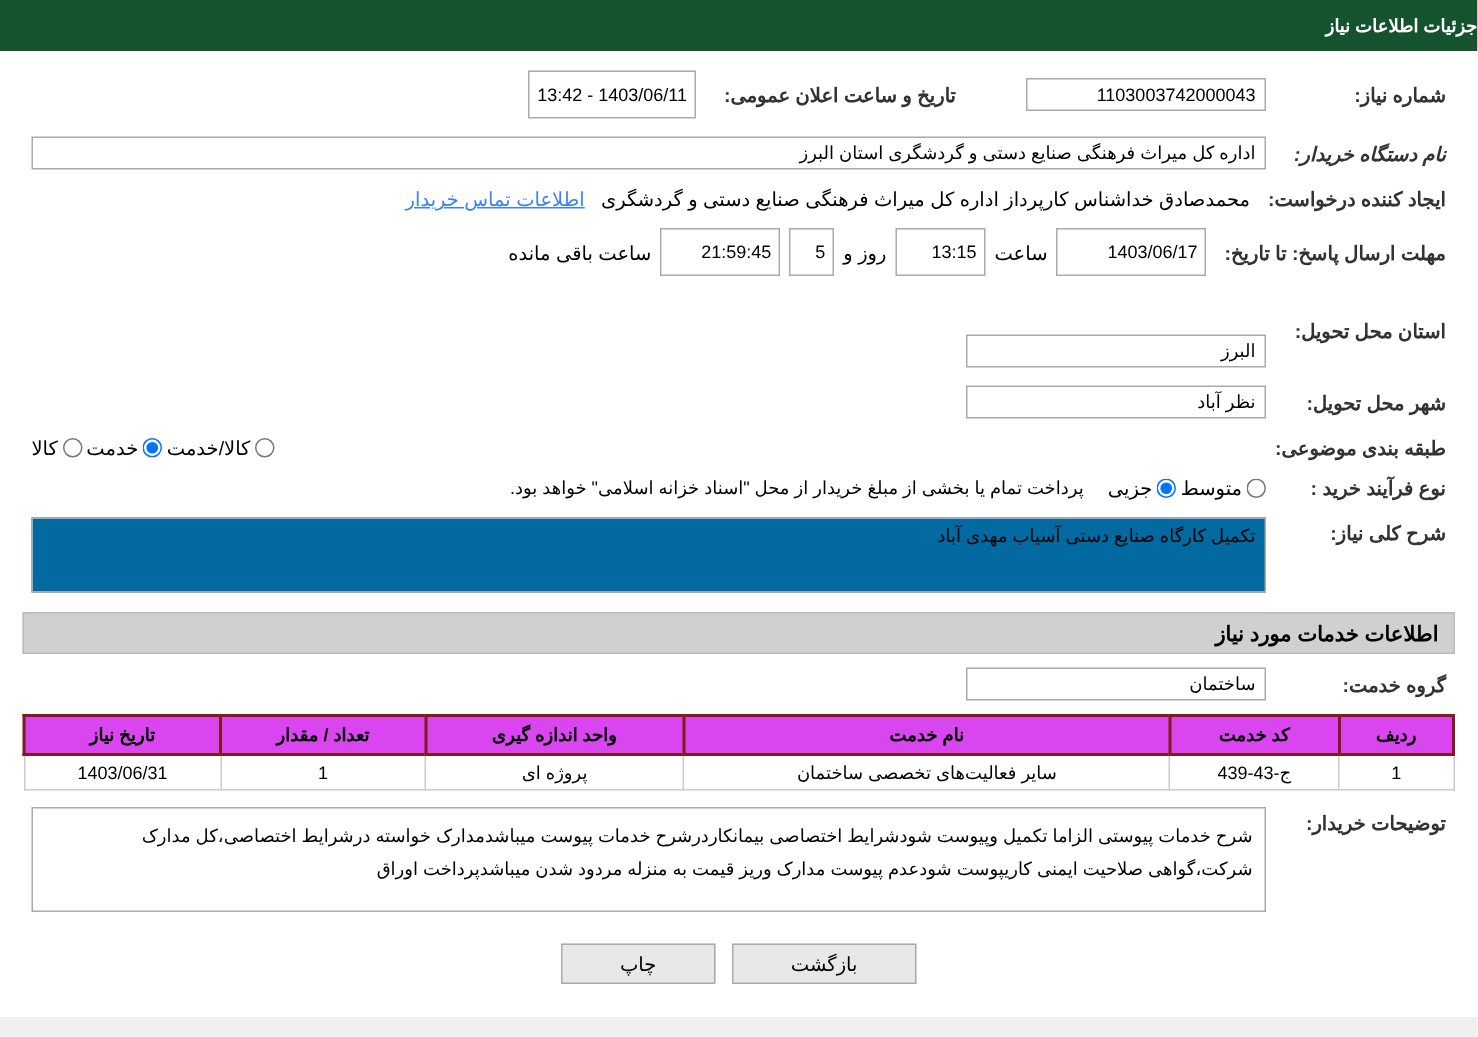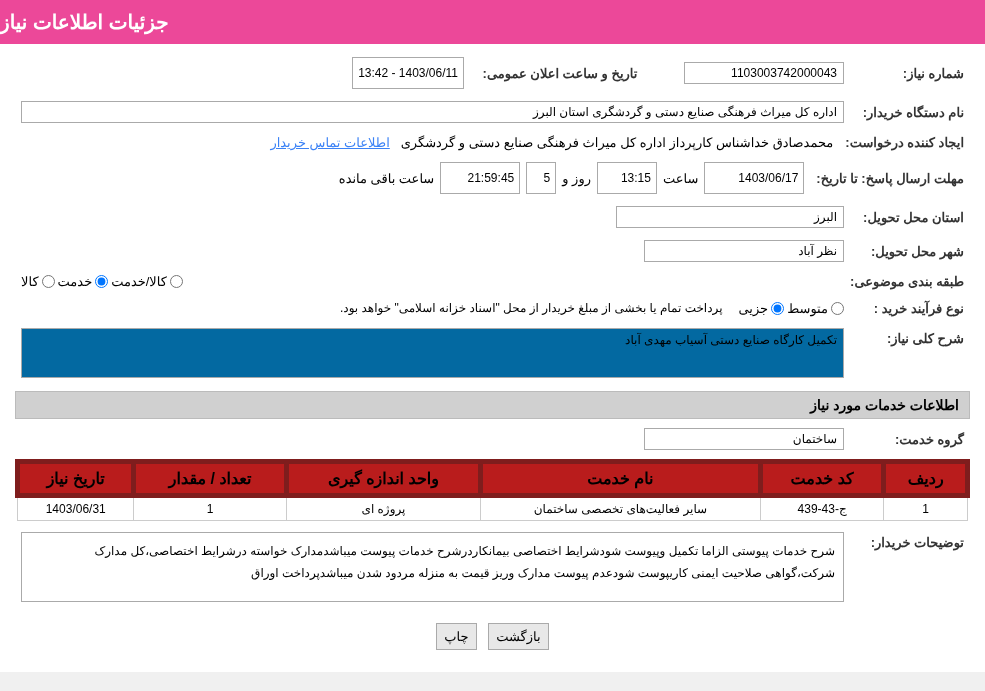--- a/index.html
+++ b/index.html
@@ -10,25 +10,25 @@
       direction: rtl;
     }
 
     .page-wrapper {
       max-width: 985px;
       margin: 0 auto;
       background: #fff;
     }
 
     .header-bar {
-      background: #ec4899;
+      background: #14532d;
       color: white;
-      text-align: left;
+      text-align: right;
       padding: 10px 0;
-      font-size: 20px;
+      font-size: 12px;
       font-weight: bold;
     }
 
     .content {
       padding: 10px 15px;
       background: #fff;
     }
 
     .section-title {
       background: #d0d0d0;
@@ -114,26 +114,26 @@
       resize: none;
     }
 
     .data-table {
       width: 100%;
       border-collapse: collapse;
       margin-top: 6px;
     }
 
     .data-table th {
-      background: #b91c1c;
-      border: 5px solid #7f1d1d;
+      background: #d946ef;
+      border: 2px solid #7f1d1d;
       padding: 5px 8px;
       text-align: center;
       font-weight: bold;
-      font-size: 16px;
+      font-size: 12px;
     }
 
     .data-table td {
       border: 1px solid #ccc;
       padding: 4px 8px;
       text-align: center;
       font-size: 12px;
     }
 
     .data-table tr:nth-child(even) {
@@ -150,21 +150,21 @@
       line-height: 1.8;
       min-height: 70px;
     }
 
     .button-bar {
       text-align: center;
       padding: 12px 0;
     }
 
     .btn {
-      padding: 5px 7px;
+      padding: 5px 38px;
       font-size: 13px;
       font-family: Tahoma, Arial, sans-serif;
       cursor: pointer;
       border: 1px solid #aaa;
       background: #e8e8e8;
       margin: 0 4px;
     }
 
     .row-flex {
       display: flex;
@@ -199,21 +199,21 @@
         <td class="value-cell">
           <span class="input-inline">1403/06/11 - 13:42</span>
         </td>
       </tr>
     </tbody>
       </table>
 
     <table class="info-table">
       <tbody>
           <tr>
-        <td class="label-cell" style="width:120px;">نام دستگاه خریدار:</td>
+        <td class="label-cell" style="width:120px;font-style:italic;">نام دستگاه خریدار:</td>
         <td>
           <div class="input-field">اداره کل میراث فرهنگی  صنایع دستی و گردشگری استان البرز</div>
         </td>
       </tr>
     </tbody>
       </table>
 
     <table class="info-table">
       <tbody>
           <tr>
@@ -244,21 +244,21 @@
         </td>
       </tr>
     </tbody>
       </table>
 
     <table class="info-table">
       <tbody>
           <tr>
         <td class="label-cell" style="width:120px;">استان محل تحویل:</td>
         <td>
-          <div class="input-field" style="width:228px;display:inline-block;">البرز</div>
+          <div class="input-field" style="width:200px;display:inline-block;margin-top:27px;">البرز</div>
         </td>
       </tr>
     </tbody>
       </table>
 
     <table class="info-table">
       <tbody>
           <tr>
         <td class="label-cell" style="width:120px;">شهر محل تحویل:</td>
         <td>

